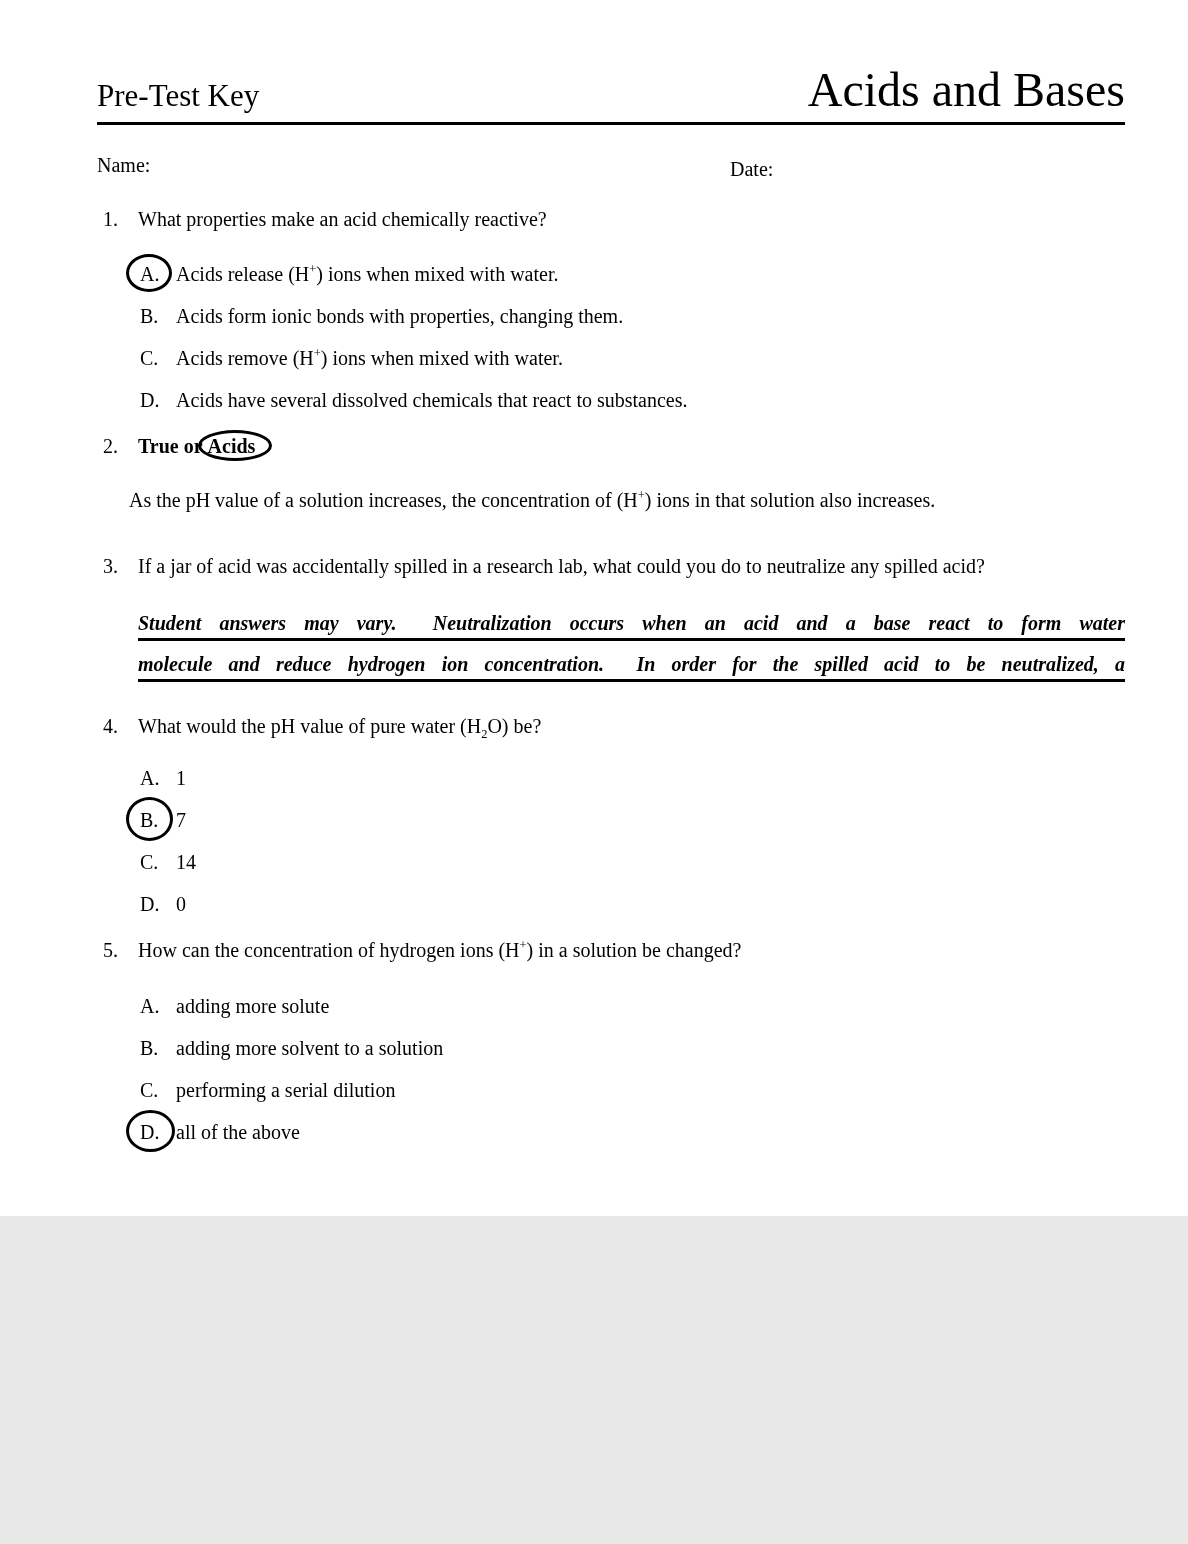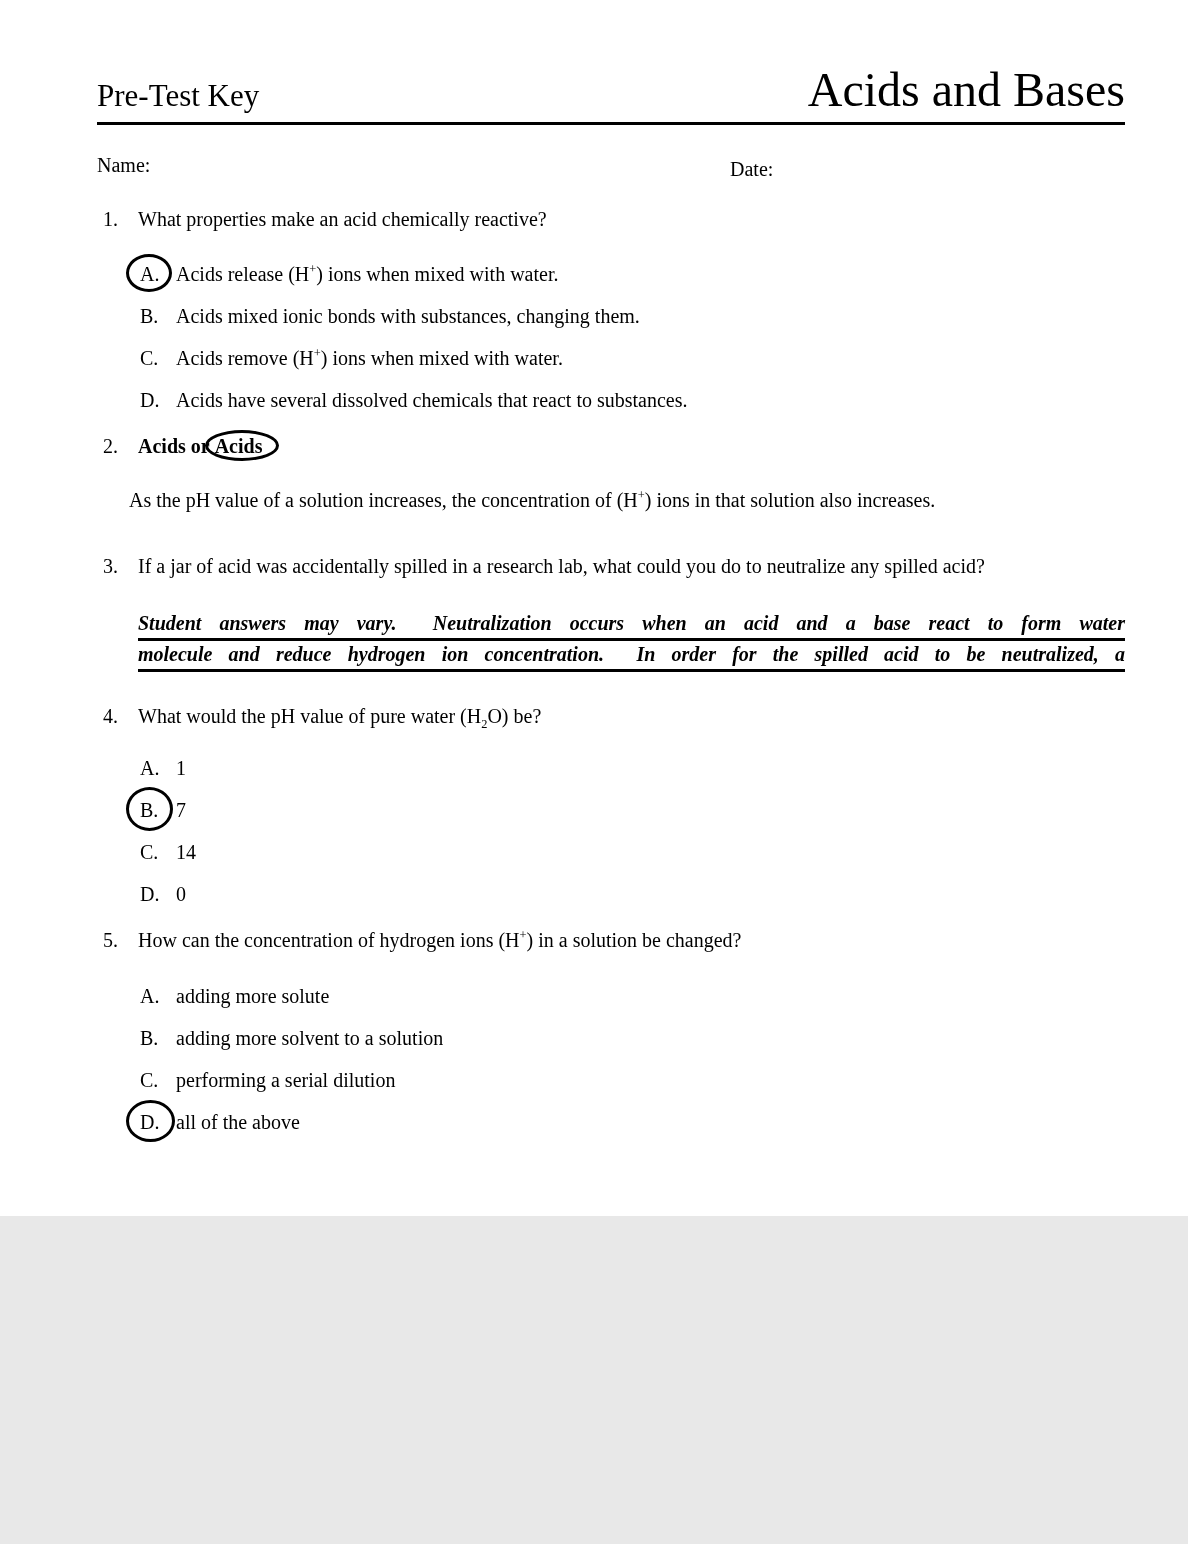--- a/index.html
+++ b/index.html
@@ -57,21 +57,21 @@
 
   .q1 { margin-top:30px; }
   .q2 { margin-top:22px; }
   .q2-statement { margin-top:30px; margin-left:32px; }
   .q3 { margin-top:42px; }
   .q3-answer {
     margin-left:41px; margin-top:32px;
     font-weight:bold; font-style:italic;
   }
   .ans-line {
-    line-height:26px; padding-bottom:2px; margin-bottom:0;
+    line-height:26px; padding-bottom:2px; margin-bottom:10px;
     border-bottom:3px solid #000;
     text-align:justify; text-align-last:justify;
   }
   .ans-line.last {
     border-bottom:none; padding-bottom:0; margin-bottom:0;
     text-align:left; text-align-last:left;
   }
   .ans-line.last .underline {
     display:inline-block; border-bottom:3px solid #000; padding-bottom:2px;
   }
@@ -112,41 +112,41 @@
         <span class="opt-letter">
           <span class="ellipse ellipse-q1a"></span>
           <span>A.</span>
         </span>
         <span class="opt-text"><span>Acids release (H</span><sup>+</sup><span>) ions when mixed with water.</span></span>
       </div>
       <div class="opt">
         <span class="opt-letter">
           <span>B.</span>
         </span>
-        <span class="opt-text">Acids mixed ionic bonds with substances, changing them.</span>
+        <span class="opt-text">Acids form ionic bonds with properties, changing them.</span>
       </div>
       <div class="opt">
         <span class="opt-letter">
           <span>C.</span>
         </span>
         <span class="opt-text"><span>Acids remove (H</span><sup>+</sup><span>) ions when mixed with water.</span></span>
       </div>
       <div class="opt">
         <span class="opt-letter">
           <span>D.</span>
         </span>
         <span class="opt-text">Acids have several dissolved chemicals that react to substances.</span>
       </div>
     </div>
   </div>
 
   <div class="q2">
     <div class="question">
       <span class="qnum">2.</span>
-      <span class="qtext"><span class="bold">Acids or</span><span class="bold">&nbsp;</span><span class="circled-word bold"><span class="ellipse ellipse-false"></span><span>Acids</span></span></span>
+      <span class="qtext"><span class="bold">True or</span><span class="bold">&nbsp;</span><span class="circled-word bold"><span class="ellipse ellipse-false"></span><span>Acids</span></span></span>
     </div>
     <div class="q2-statement"><span>As the pH value of a solution increases, the concentration of (H</span><sup>+</sup><span>) ions in that solution also increases.</span></div>
   </div>
 
   <div class="q3">
     <div class="question">
       <span class="qnum">3.</span>
       <span class="qtext">If a jar of acid was accidentally spilled in a research lab, what could you do to neutralize any spilled acid?</span>
     </div>
     <div class="q3-answer">

